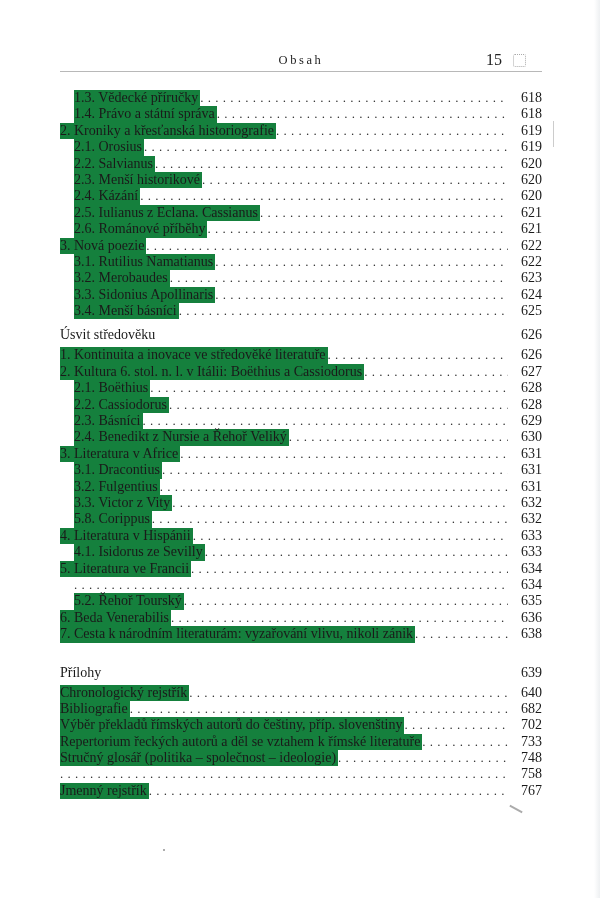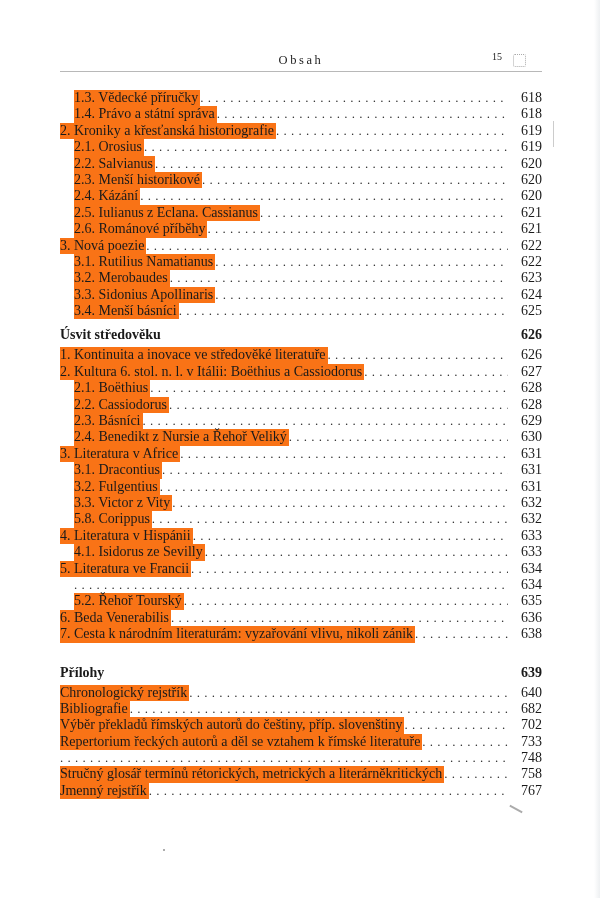--- a/index.html
+++ b/index.html
@@ -11,47 +11,47 @@
     .edge-right { position: absolute; right: 0; top: 0; width: 6px; height: 898px; background: linear-gradient(to right, #ffffff, #eef0f2); }
     .running-head {
       position: absolute; top: 53px; left: 60px; width: 482px; height: 18px;
       border-bottom: 1px solid #b8b8b8;
     }
     .running-title {
       position: absolute; left: 0; right: 0; top: 0; text-align: center;
       font-size: 12.5px; letter-spacing: 2.6px; color: #222;
     }
     .running-page {
-      position: absolute; right: 40px; top: -2px; font-size: 10px; color: #222;
+      position: absolute; right: 40px; top: -2px; font-size: 16px; color: #222;
     }
     .corner-icon {
       position: absolute; right: 16px; top: 1px; width: 11px; height: 11px;
       border: 1px dotted #aaa; border-radius: 2px;
     }
     .toc {
       position: absolute; left: 60px; top: 90px; width: 482px;
     }
     .row {
       position: relative; height: 16.4px; line-height: 16.4px; font-size: 14px;
       display: flex; align-items: baseline; white-space: nowrap;
     }
     .row.lvl2 { padding-left: 14px; }
-    .row .label { flex: 0 0 auto; background: #f97316; padding-right: 2px; }
+    .row .label { flex: 0 0 auto; background: #15803d; padding-right: 2px; }
     .row .leader {
       flex: 1 1 auto; overflow: hidden; color: #333; letter-spacing: 3.6px; font-size: 13px;
       min-width: 10px;
     }
     .row .leader::before {
       content: ". . . . . . . . . . . . . . . . . . . . . . . . . . . . . . . . . . . . . . . . . . . . . . . . . . . . . . . . . . . . . . . . . . . . . . . . . . . . . . . . . . . . . . . . . . . . . . . .";
       letter-spacing: 0.5px;
     }
     .row .page-num { flex: 0 0 34px; text-align: right; }
     .heading {
       position: relative; height: 20px; line-height: 20px; display: flex; justify-content: space-between;
-      font-weight: bold; font-size: 14px; margin-top: 6px; margin-bottom: 2px;
+      font-weight: normal; font-size: 14px; margin-top: 6px; margin-bottom: 2px;
     }
     .heading.appendix { margin-top: 20px; gap: 47px; }
     .scan-mark {
       position: absolute; width: 14px; height: 2px; background: #888; transform: rotate(28deg);
       left: 509px; top: 808px; opacity: 0.7;
     }
     .scan-dot { position: absolute; width: 2px; height: 2px; background: #777; left: 163px; top: 849px; opacity: 0.6; }
     .side-tick { position: absolute; left: 553px; top: 121px; width: 1px; height: 26px; background: #ccc; }
   </style>
 </head>
@@ -257,25 +257,25 @@
           <span class="label">Výběr překladů římských autorů do češtiny, příp. slovenštiny</span>
           <span class="leader"></span>
           <span class="page-num">702</span>
         </div>
         <div class="row">
           <span class="label">Repertorium řeckých autorů a děl se vztahem k římské literatuře</span>
           <span class="leader"></span>
           <span class="page-num">733</span>
         </div>
         <div class="row">
+          <span class="label">Stručný glosář (politika – společnost – ideologie)</span>
           <span class="leader"></span>
           <span class="page-num">748</span>
         </div>
         <div class="row">
-          <span class="label">Stručný glosář termínů rétorických, metrických a literárněkritických</span>
           <span class="leader"></span>
           <span class="page-num">758</span>
         </div>
         <div class="row">
           <span class="label">Jmenný rejstřík</span>
           <span class="leader"></span>
           <span class="page-num">767</span>
         </div>
       </div>
   </div>

